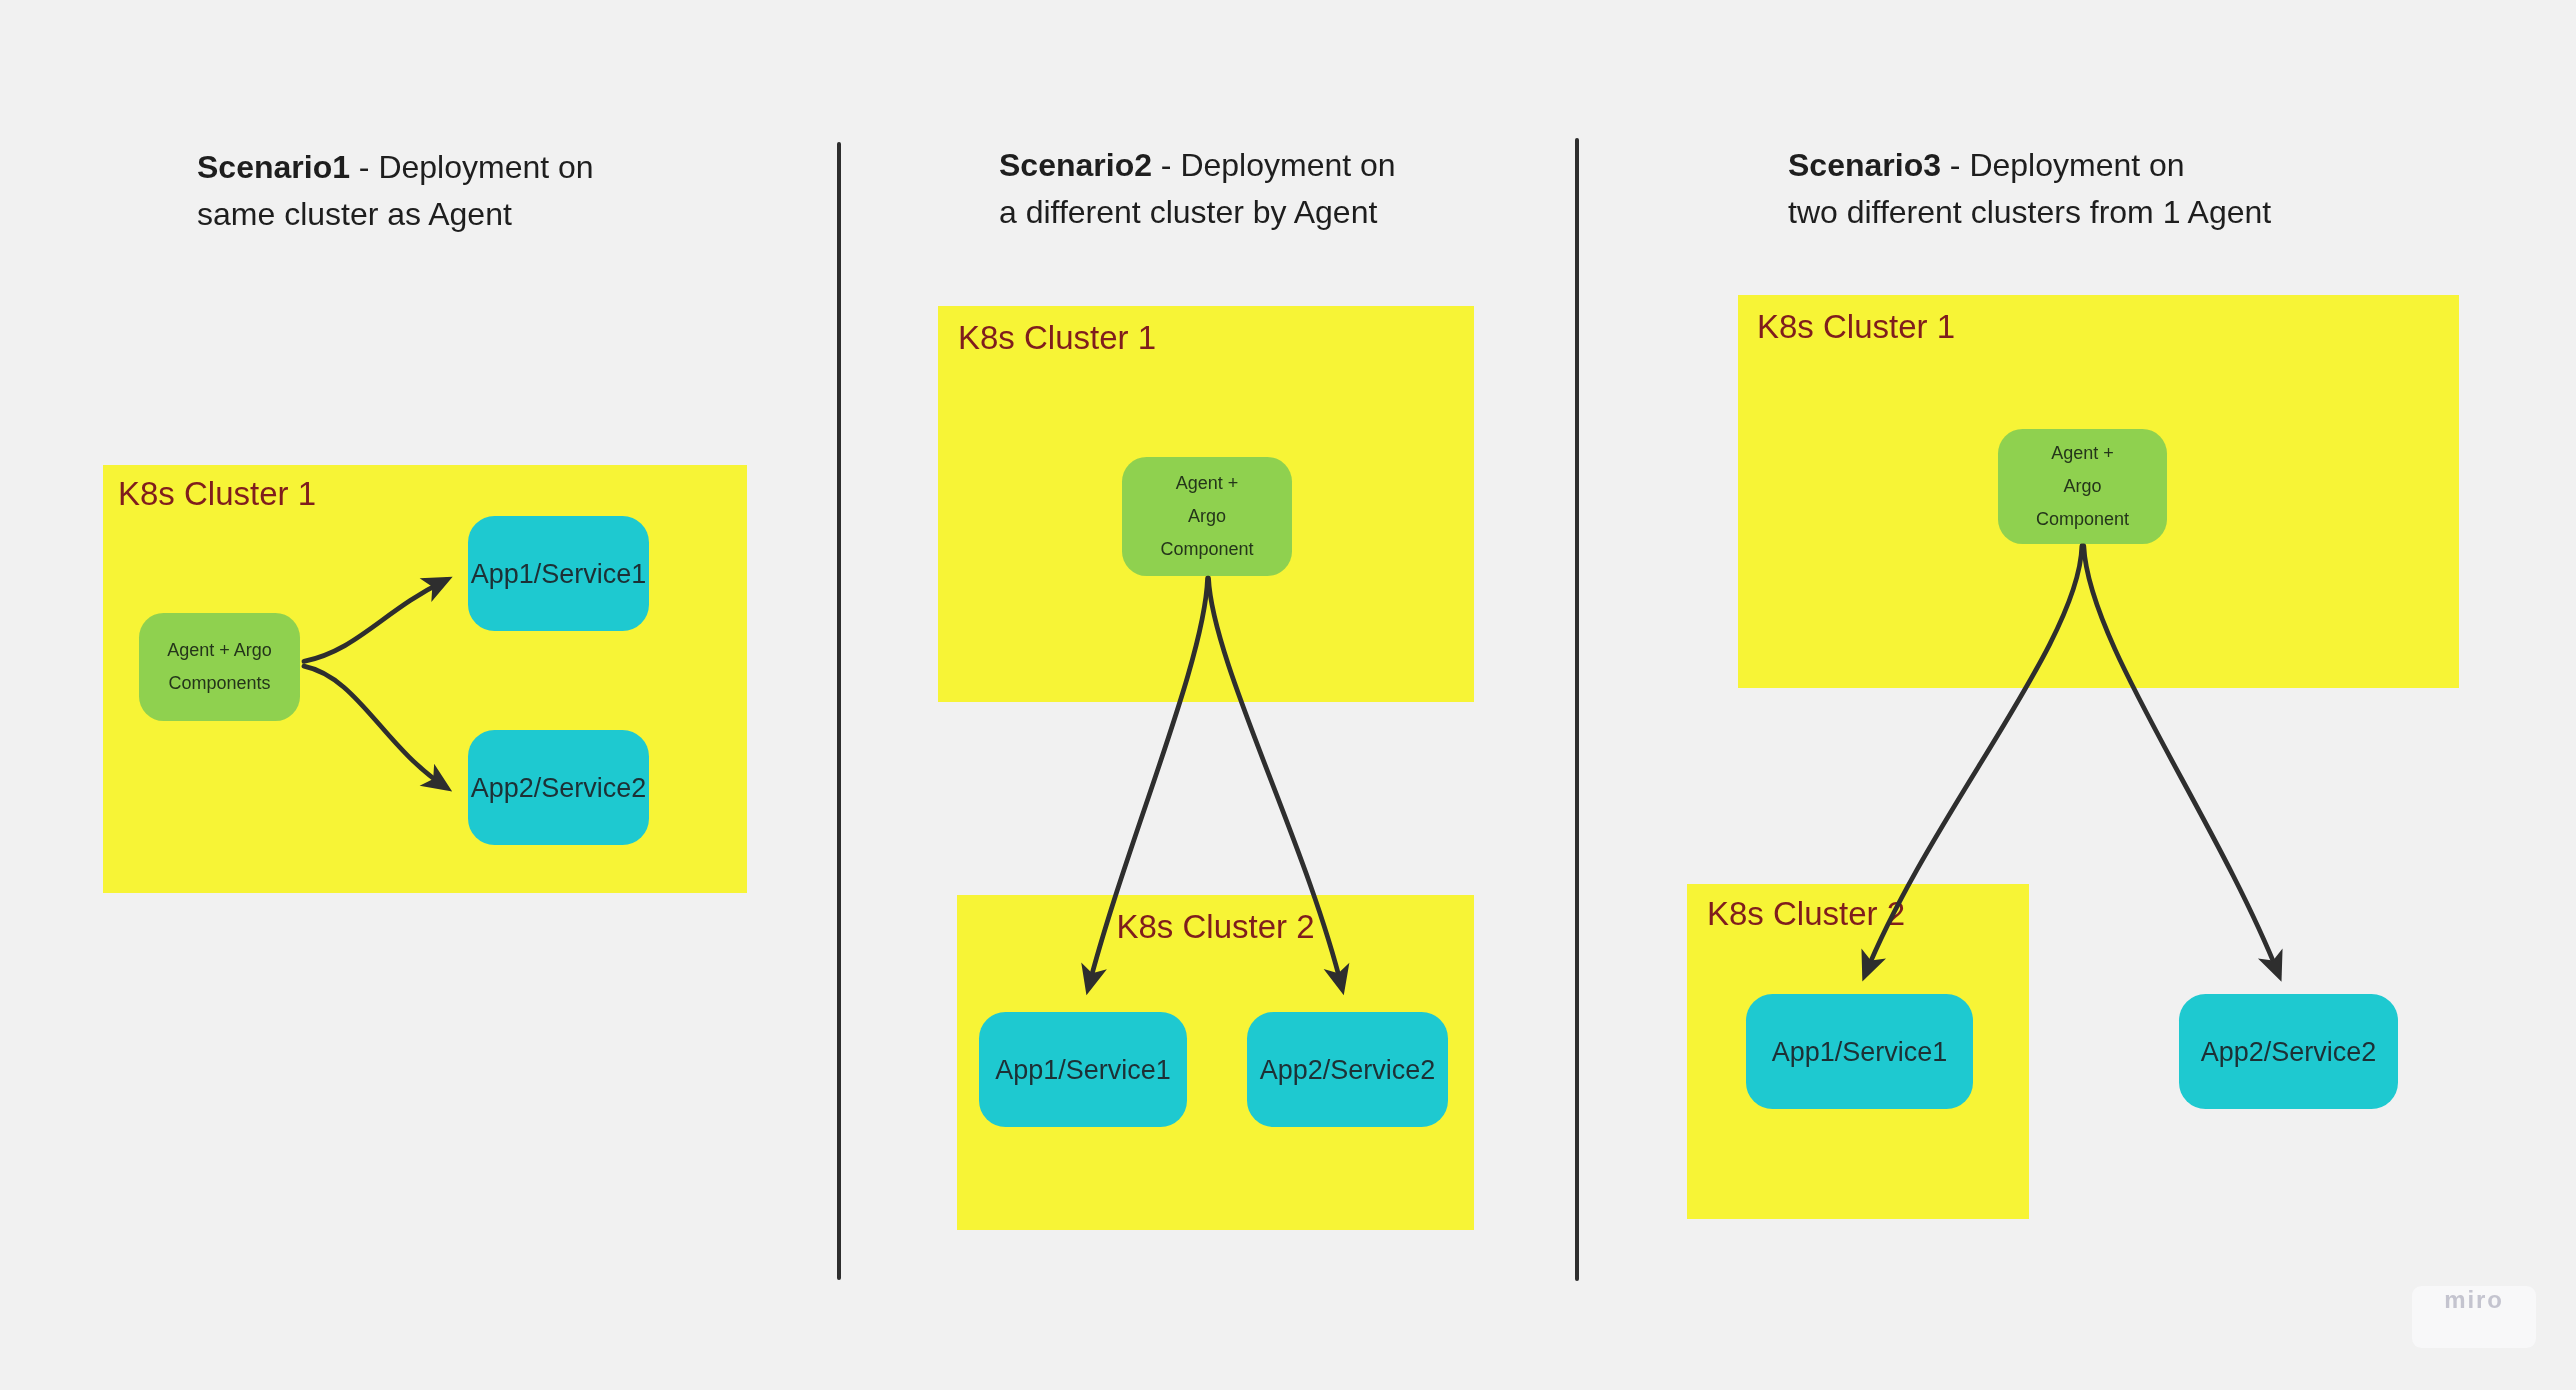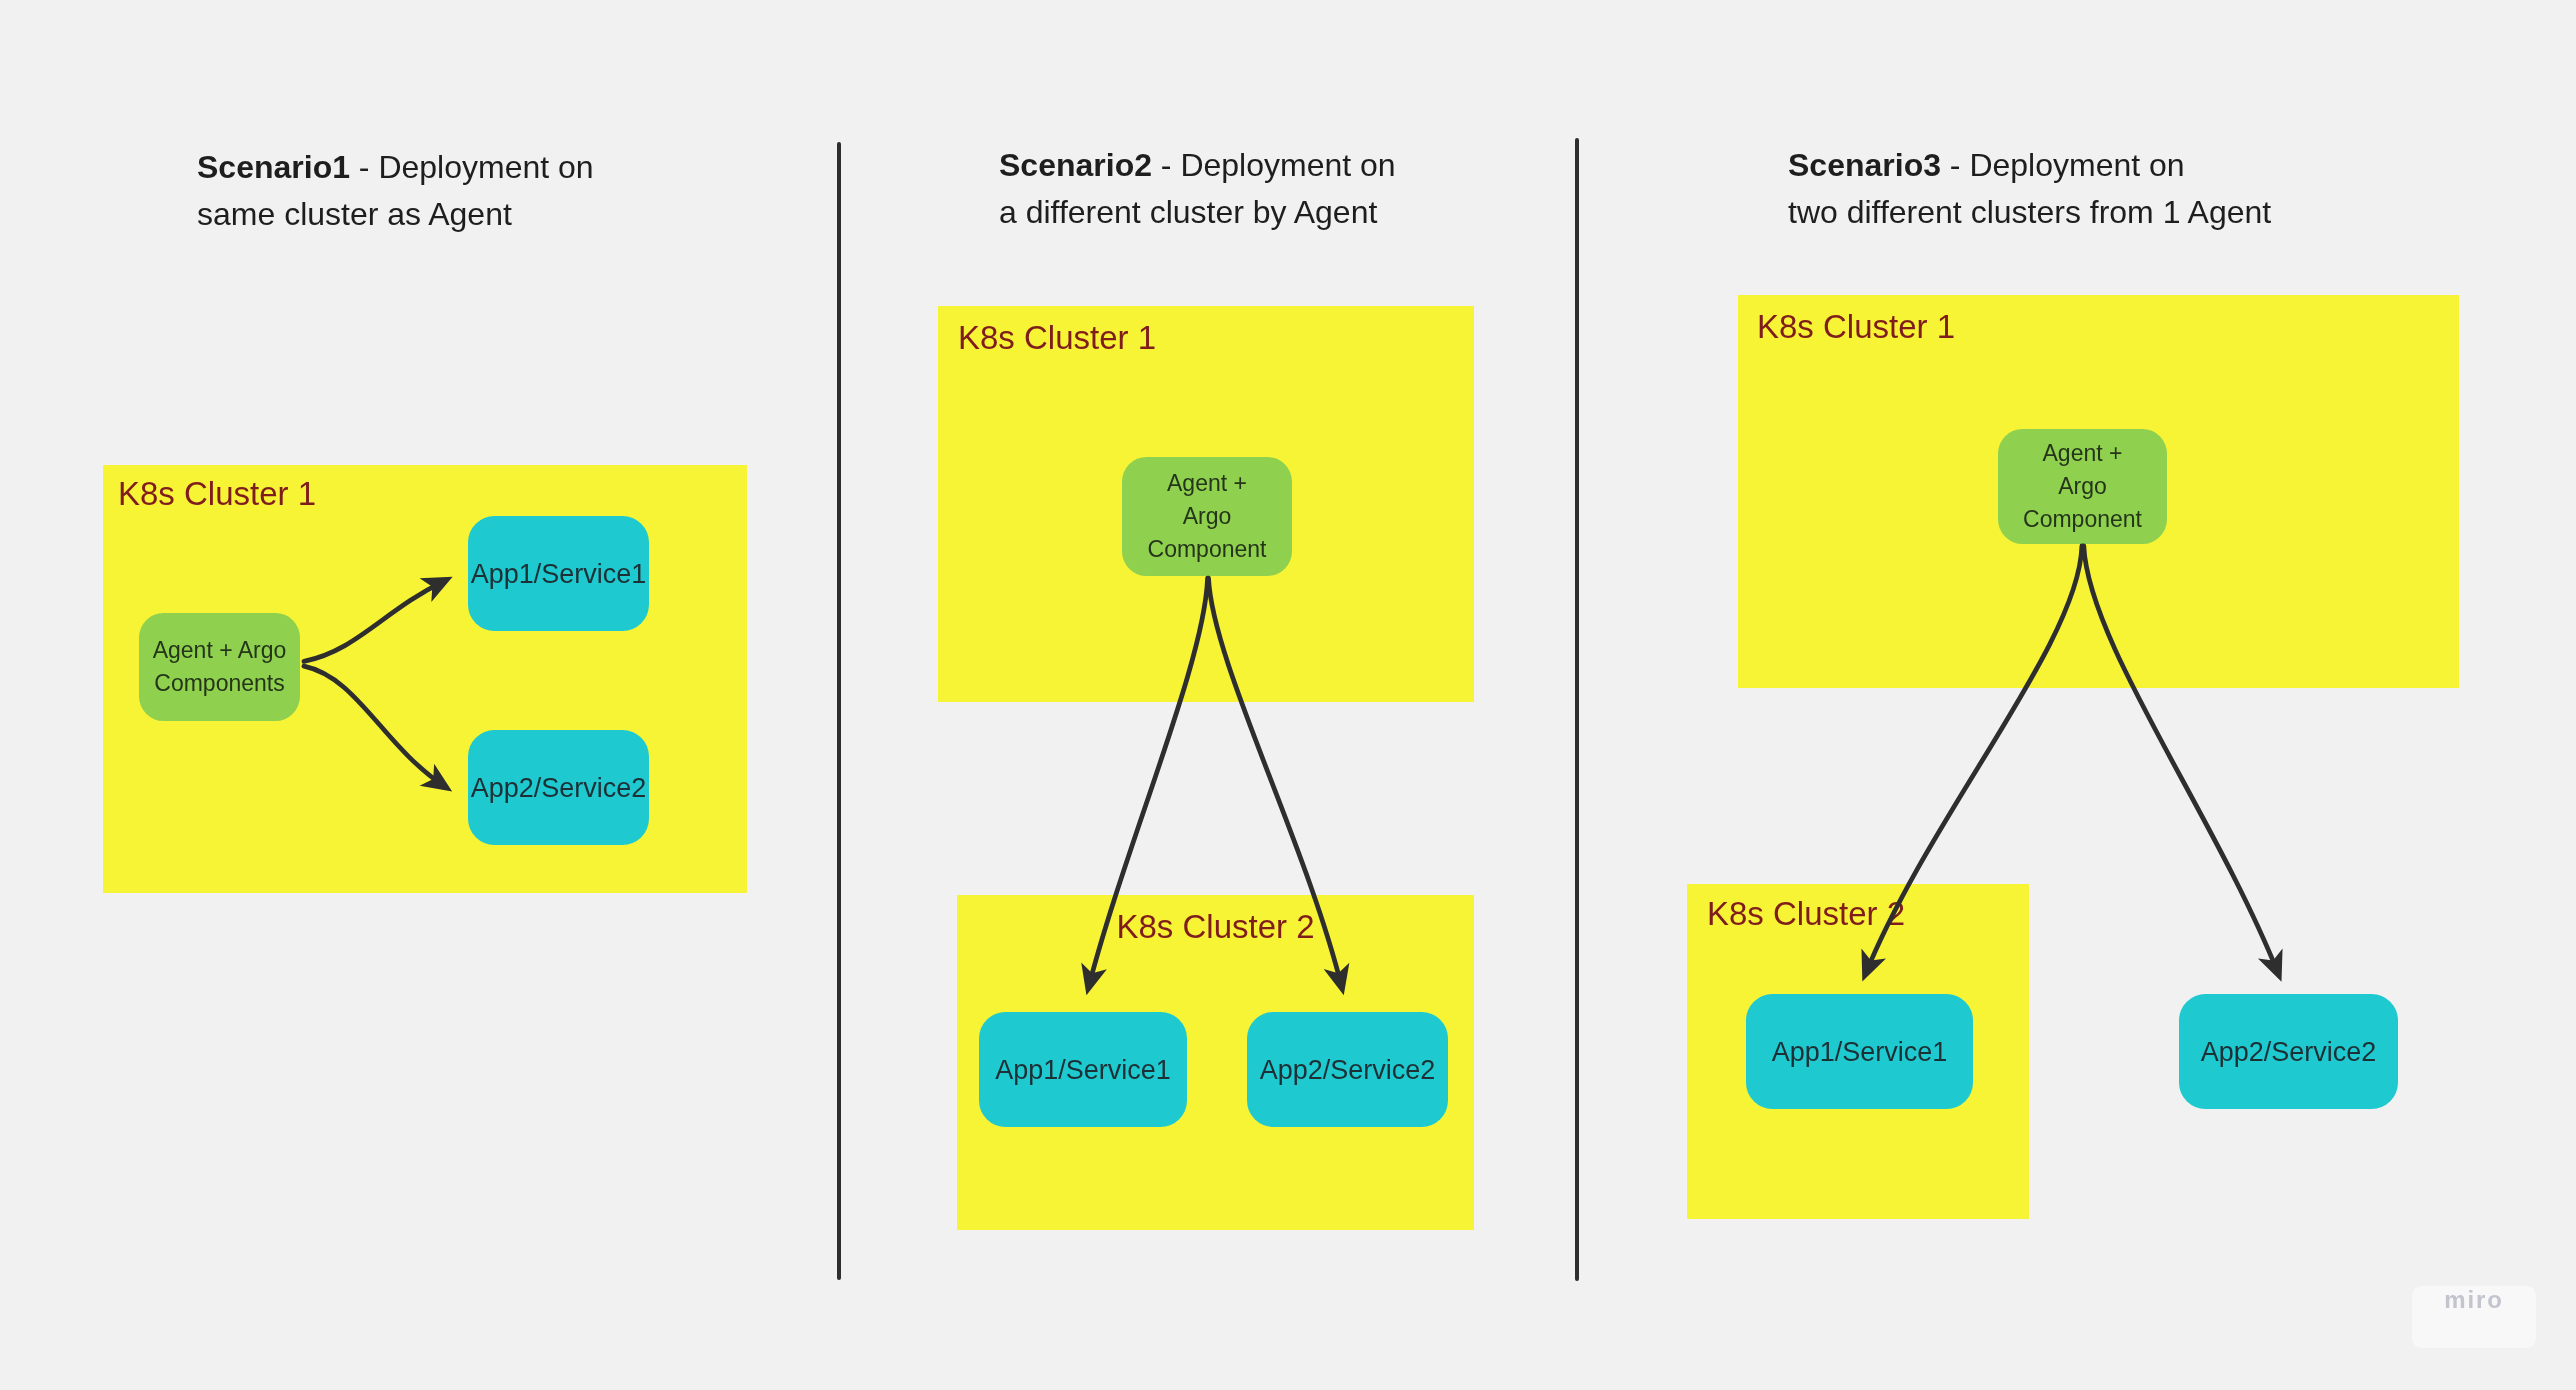--- a/index.html
+++ b/index.html
@@ -63,21 +63,21 @@
     flex-direction:column;
     align-items:center;
     justify-content:center;
     text-align:center;
     z-index:2;
     color:var(--node_ink);
   }
   .node-green{
     background:var(--green);
     border-radius:24.6px;
-    font-size:23px;
+    font-size:18px;
     line-height:33px;
     color:#24351a;
   }
   .node-cyan{
     background:var(--cyan);
     border-radius:26.5px;
     font-size:27px;
     line-height:32px;
   }
 

